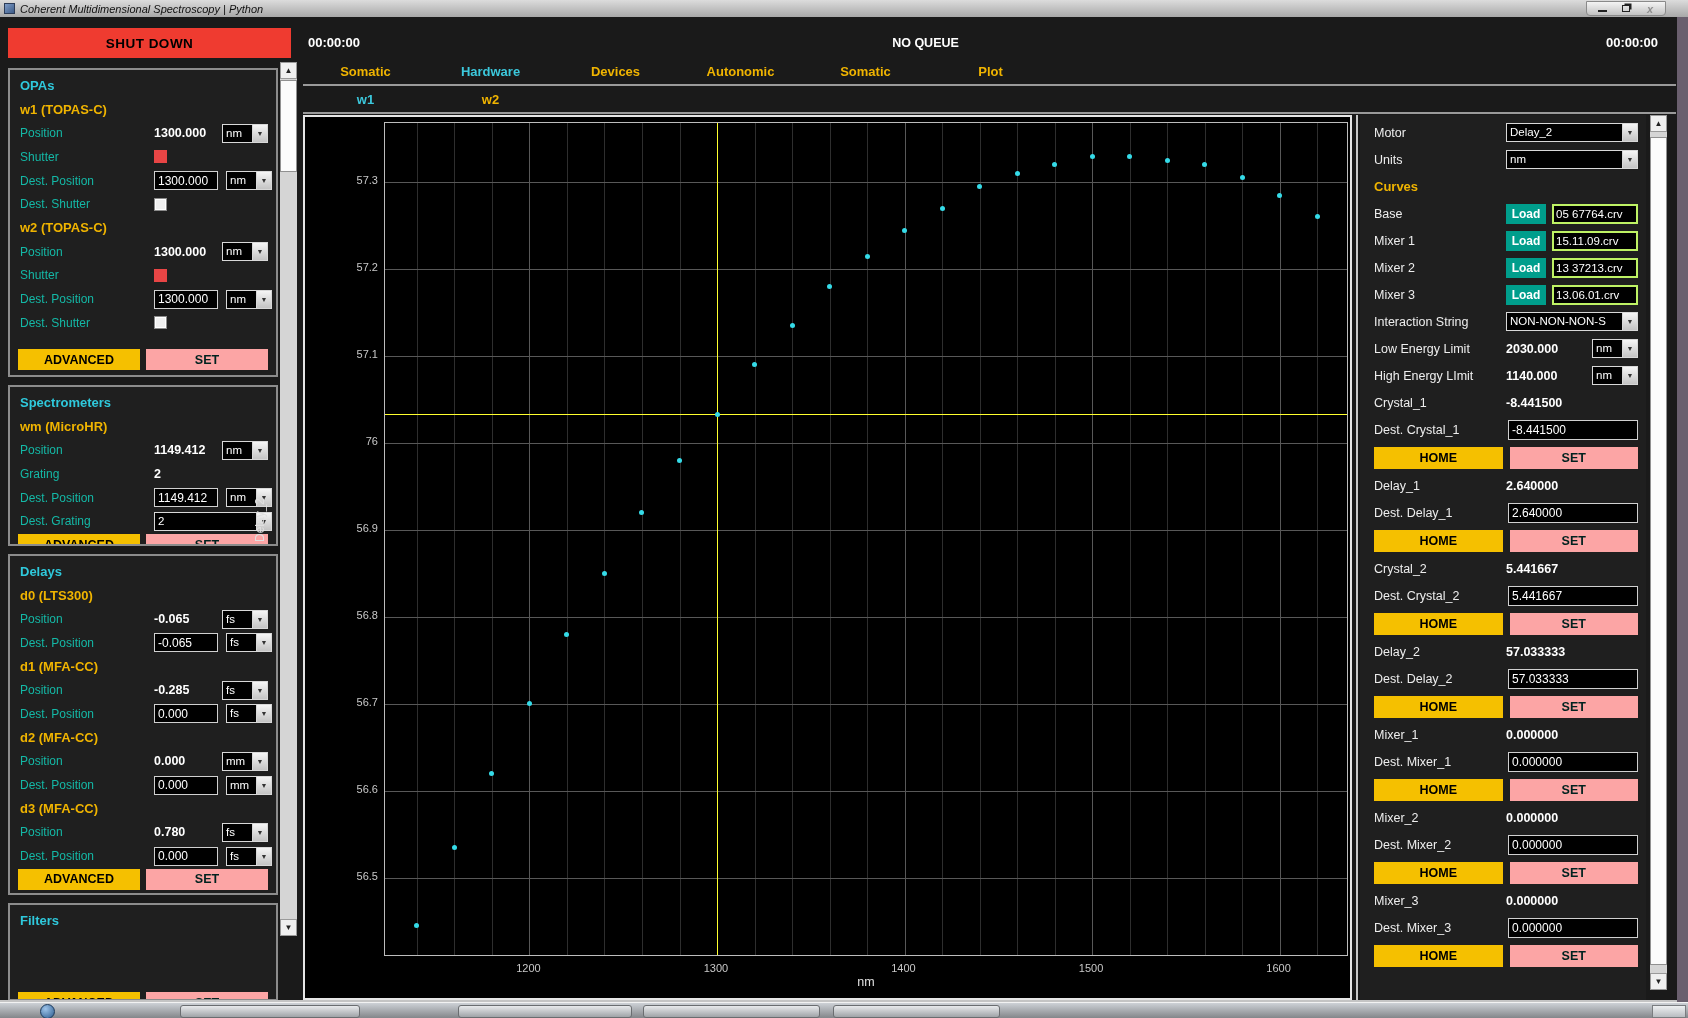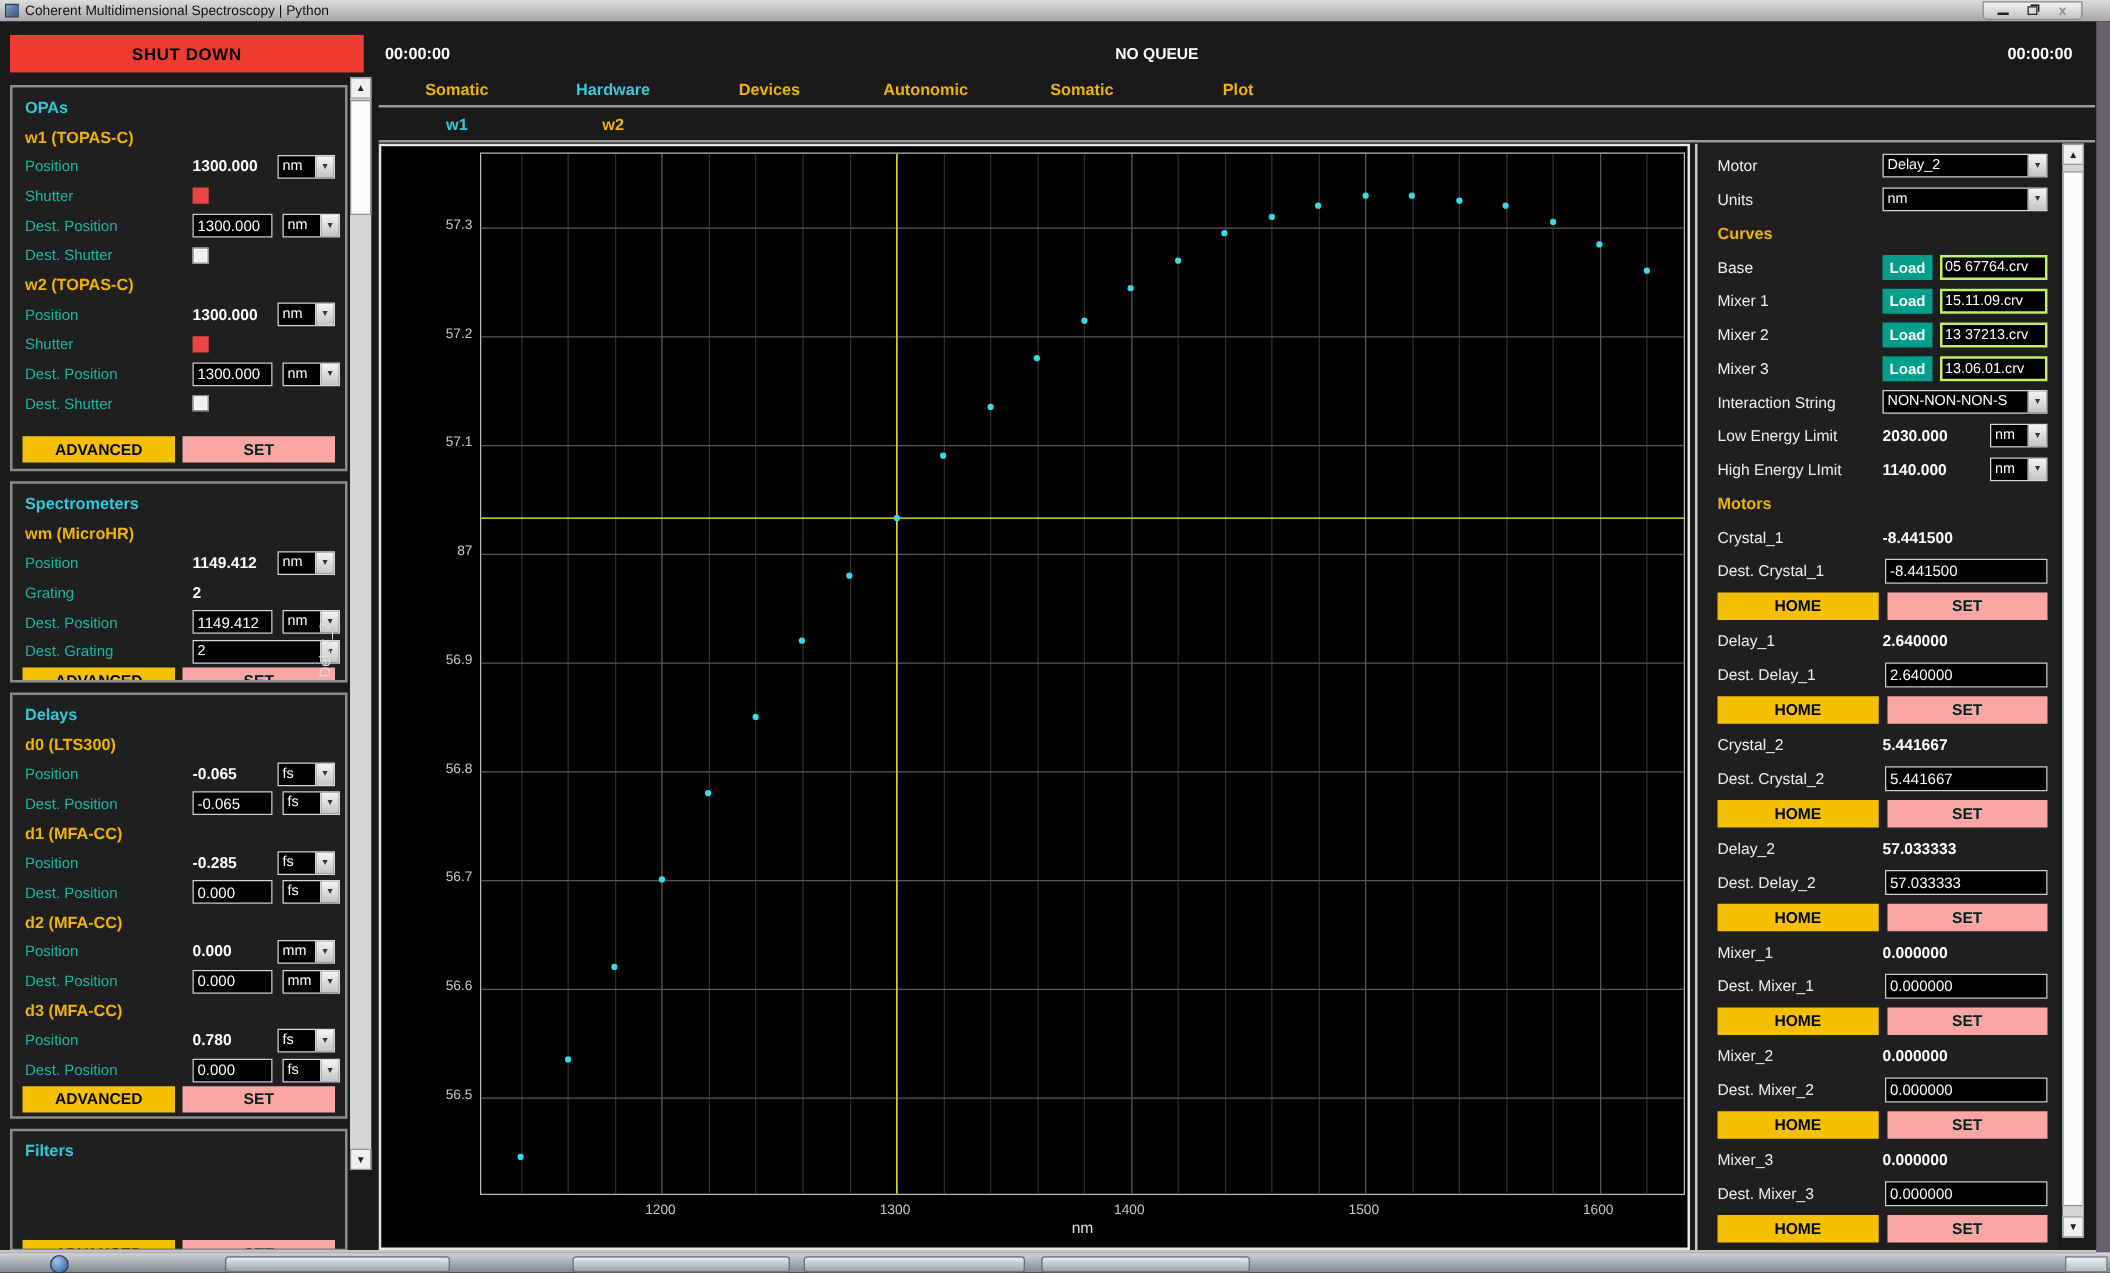--- a/index.html
+++ b/index.html
@@ -2,21 +2,21 @@
 <html><head>
 <meta charset="utf-8">
 <style>
   * { margin:0; padding:0; box-sizing:border-box; }
   html,body { width:1688px; height:1018px; background:#1a1a1a; overflow:hidden;
     font-family:"Liberation Sans", sans-serif; }
 
   
   #titlebar { position:absolute; left:0; top:0; width:1688px; height:17px;
     background:linear-gradient(#dcdcdc,#a8a8a8); display:flex; align-items:center;
-    font-size:11px; color:#111; }
+    font-size:11px; color:#111;font-style:italic; }
   #win-icon { width:11px; height:11px; margin:0 5px 0 4px;
     background:linear-gradient(135deg,#7e9cc8,#3c5a86); border:1px solid #2c3c58; }
   #win-controls { position:absolute; right:22px; top:1px; display:flex; gap:2px;
     background:linear-gradient(#f4f4f4,#c2c2c2); border:1px solid #8a8a8a;
     border-radius:0 0 4px 4px; padding:1px 4px; height:15px; align-items:center; }
   .wc-btn { width:22px; height:11px; display:flex; align-items:center; justify-content:center; }
   .wc-min-glyph { width:9px; height:2px; background:#222; margin-top:5px; }
   .wc-max-glyph { width:8px; height:7px; border:1px solid #222; box-shadow:2px -2px 0 -0.5px #222; }
   .wc-close-glyph { font-size:11px; font-weight:bold; color:#8f8f8f; }
 
@@ -453,21 +453,21 @@
       <div class="xtick" style="left: 201.4px; top: 845px;">1200</div>
       <div class="xtick" style="left: 389px; top: 845px;">1300</div>
       <div class="xtick" style="left: 576.5px; top: 845px;">1400</div>
       <div class="xtick" style="left: 764.1px; top: 845px;">1500</div>
       <div class="xtick" style="left: 951.6px; top: 845px;">1600</div>
       <div class="ytick" style="left: 21px; top: 752.9px;">56.5</div>
       <div class="ytick" style="left: 21px; top: 665.9px;">56.6</div>
       <div class="ytick" style="left: 21px; top: 578.9px;">56.7</div>
       <div class="ytick" style="left: 21px; top: 492px;">56.8</div>
       <div class="ytick" style="left: 21px; top: 405px;">56.9</div>
-      <div class="ytick" style="left: 21px; top: 318px;">87</div>
+      <div class="ytick" style="left: 21px; top: 318px;">76</div>
       <div class="ytick" style="left: 21px; top: 231.1px;">57.1</div>
       <div class="ytick" style="left: 21px; top: 144.1px;">57.2</div>
       <div class="ytick" style="left: 21px; top: 57.1px;">57.3</div>
     </div>
 </div>
 
 <div id="panel-divider"></div>
 <div id="right-panel">
   <div class="rrow">
     <span class="lbl">Motor</span>
@@ -536,21 +536,20 @@
     <span class="lbl">High Energy LImit</span>
     <span class="rctrl">
         <span class="rval2">1140.000</span>
         <span class="gap8"></span>
         <span class="dd dd-46">
           <span class="dd-val">nm</span>
           <span class="dd-btn">▼</span>
         </span>
       </span>
   </div>
-  <div class="rheader">Motors</div>
   <div id="motors-rows">
       <div class="motor-block">
         <div class="rrow">
           <span class="lbl">Crystal_1</span>
           <span class="rval">-8.441500</span>
         </div>
         <div class="rrow">
           <span class="lbl">Dest. Crystal_1</span>
           <input class="rinp" value="-8.441500" style="">
         </div>

